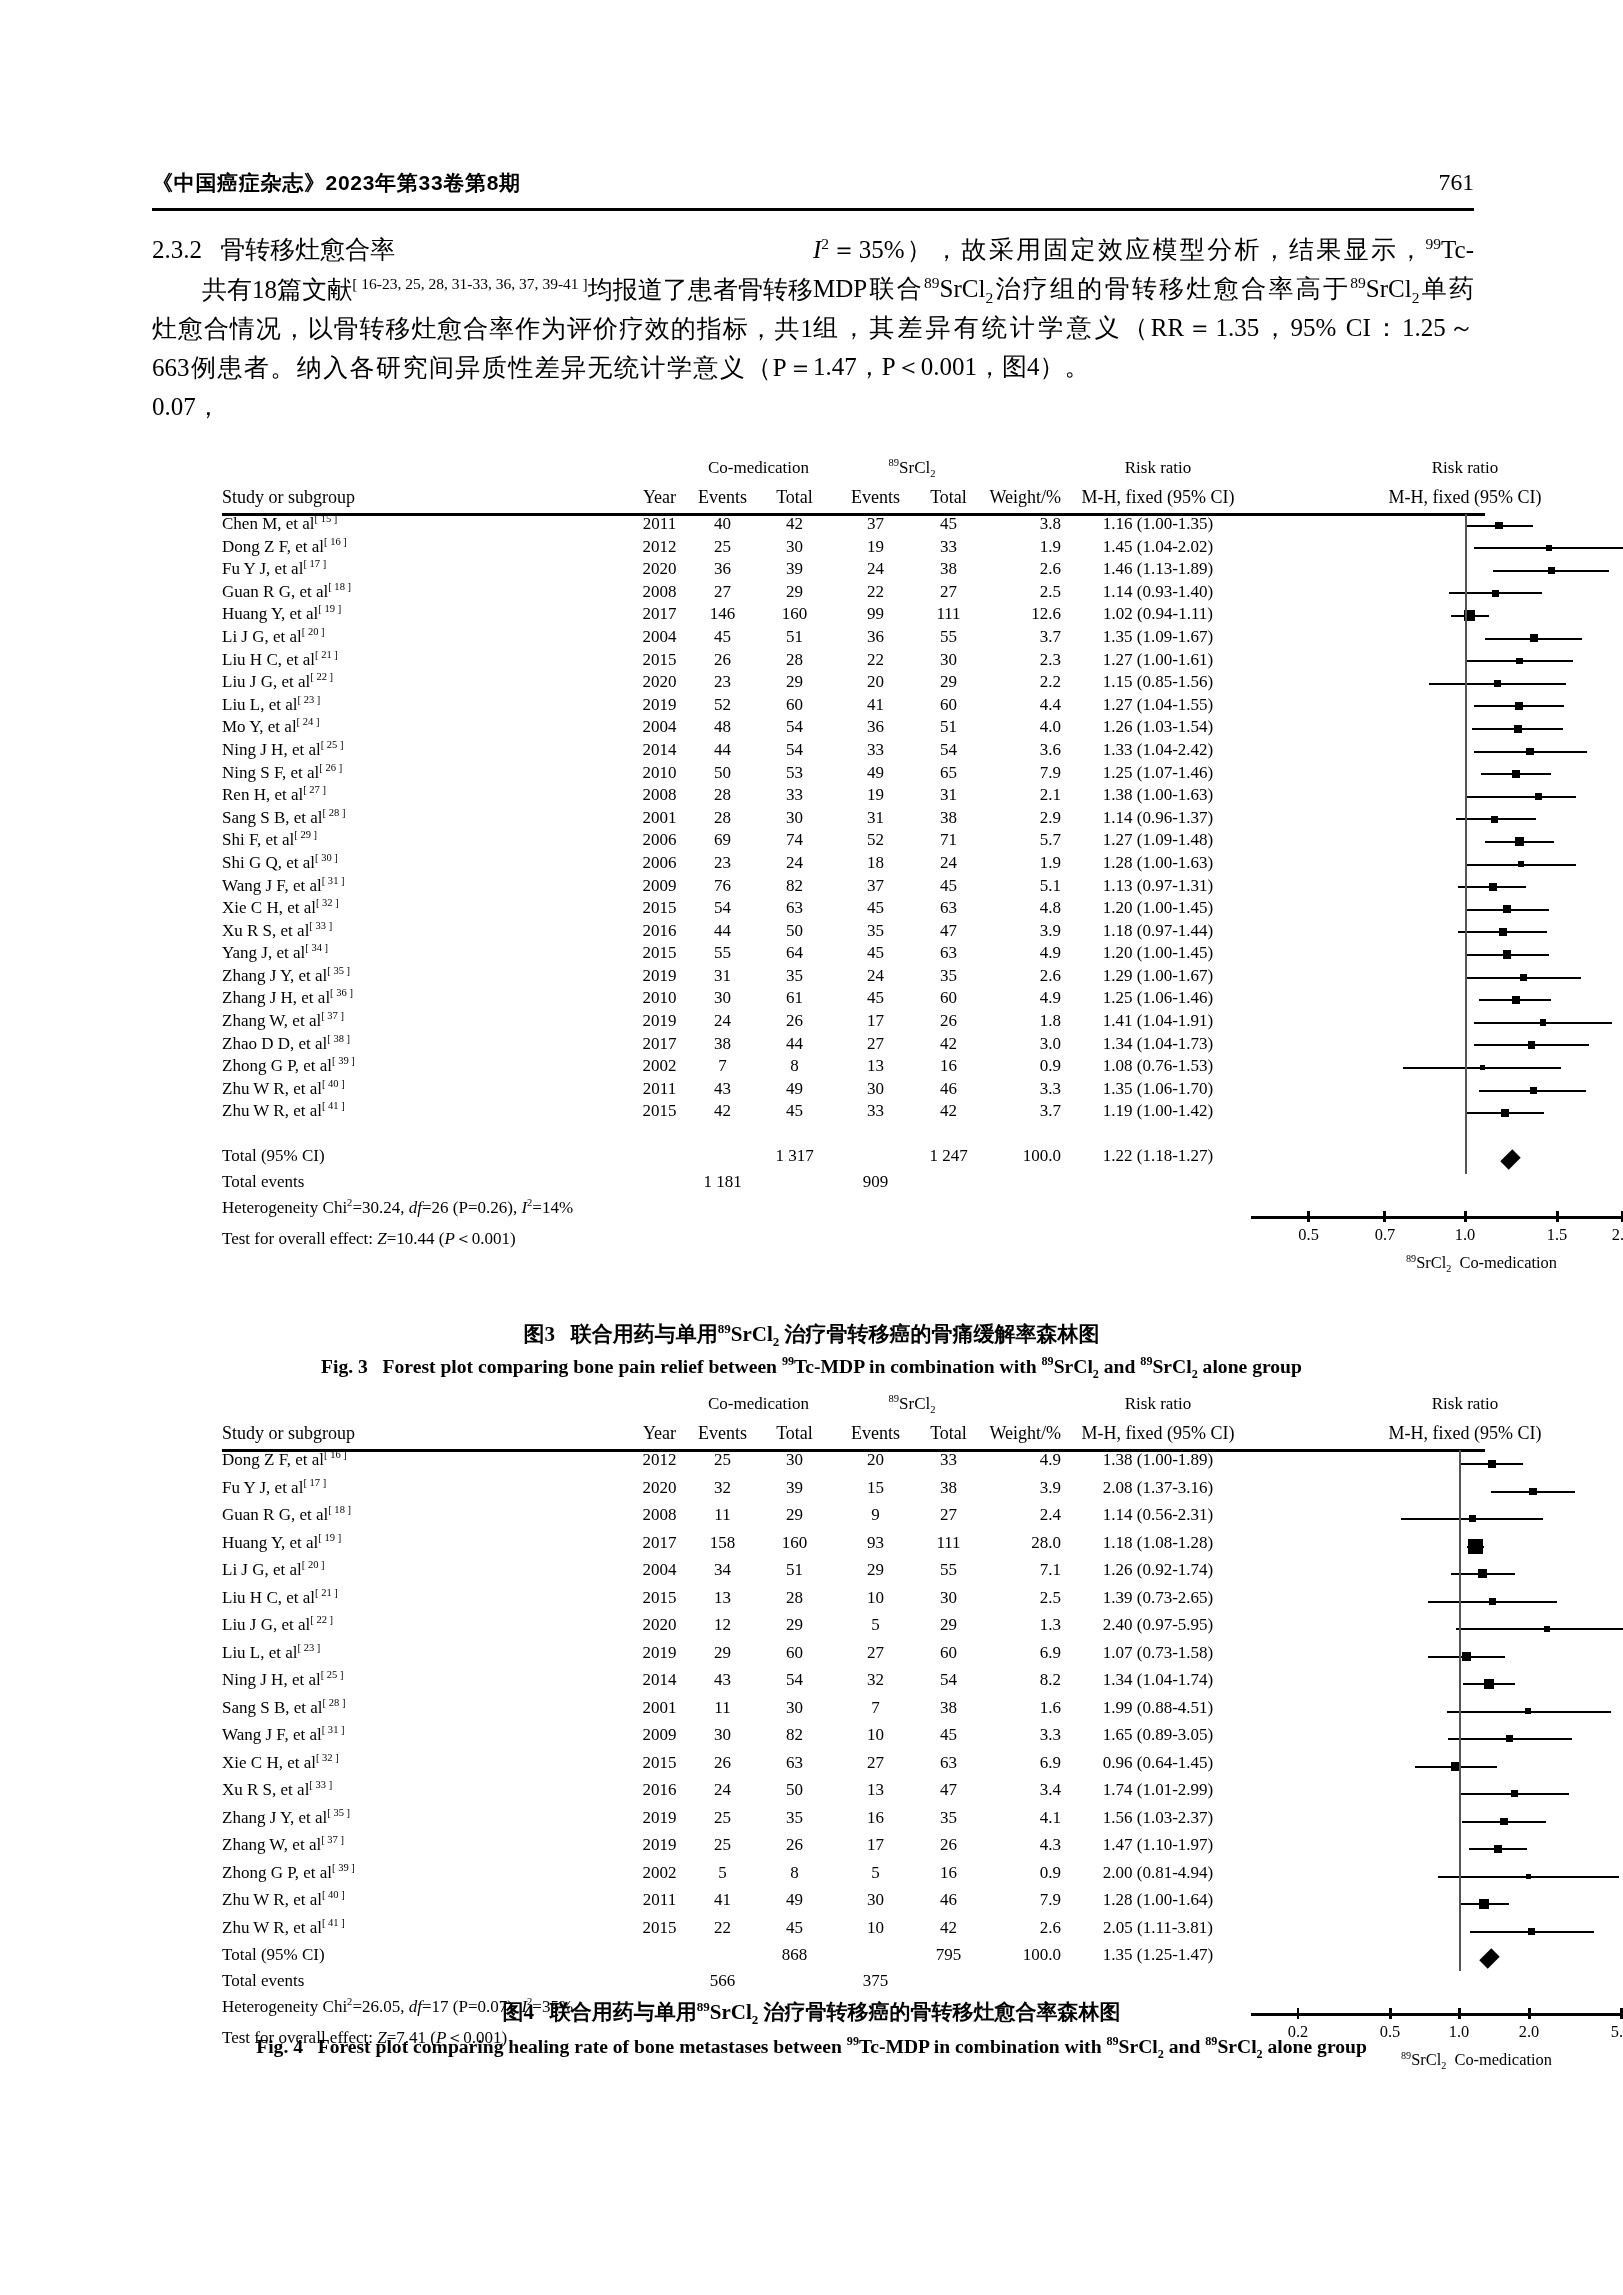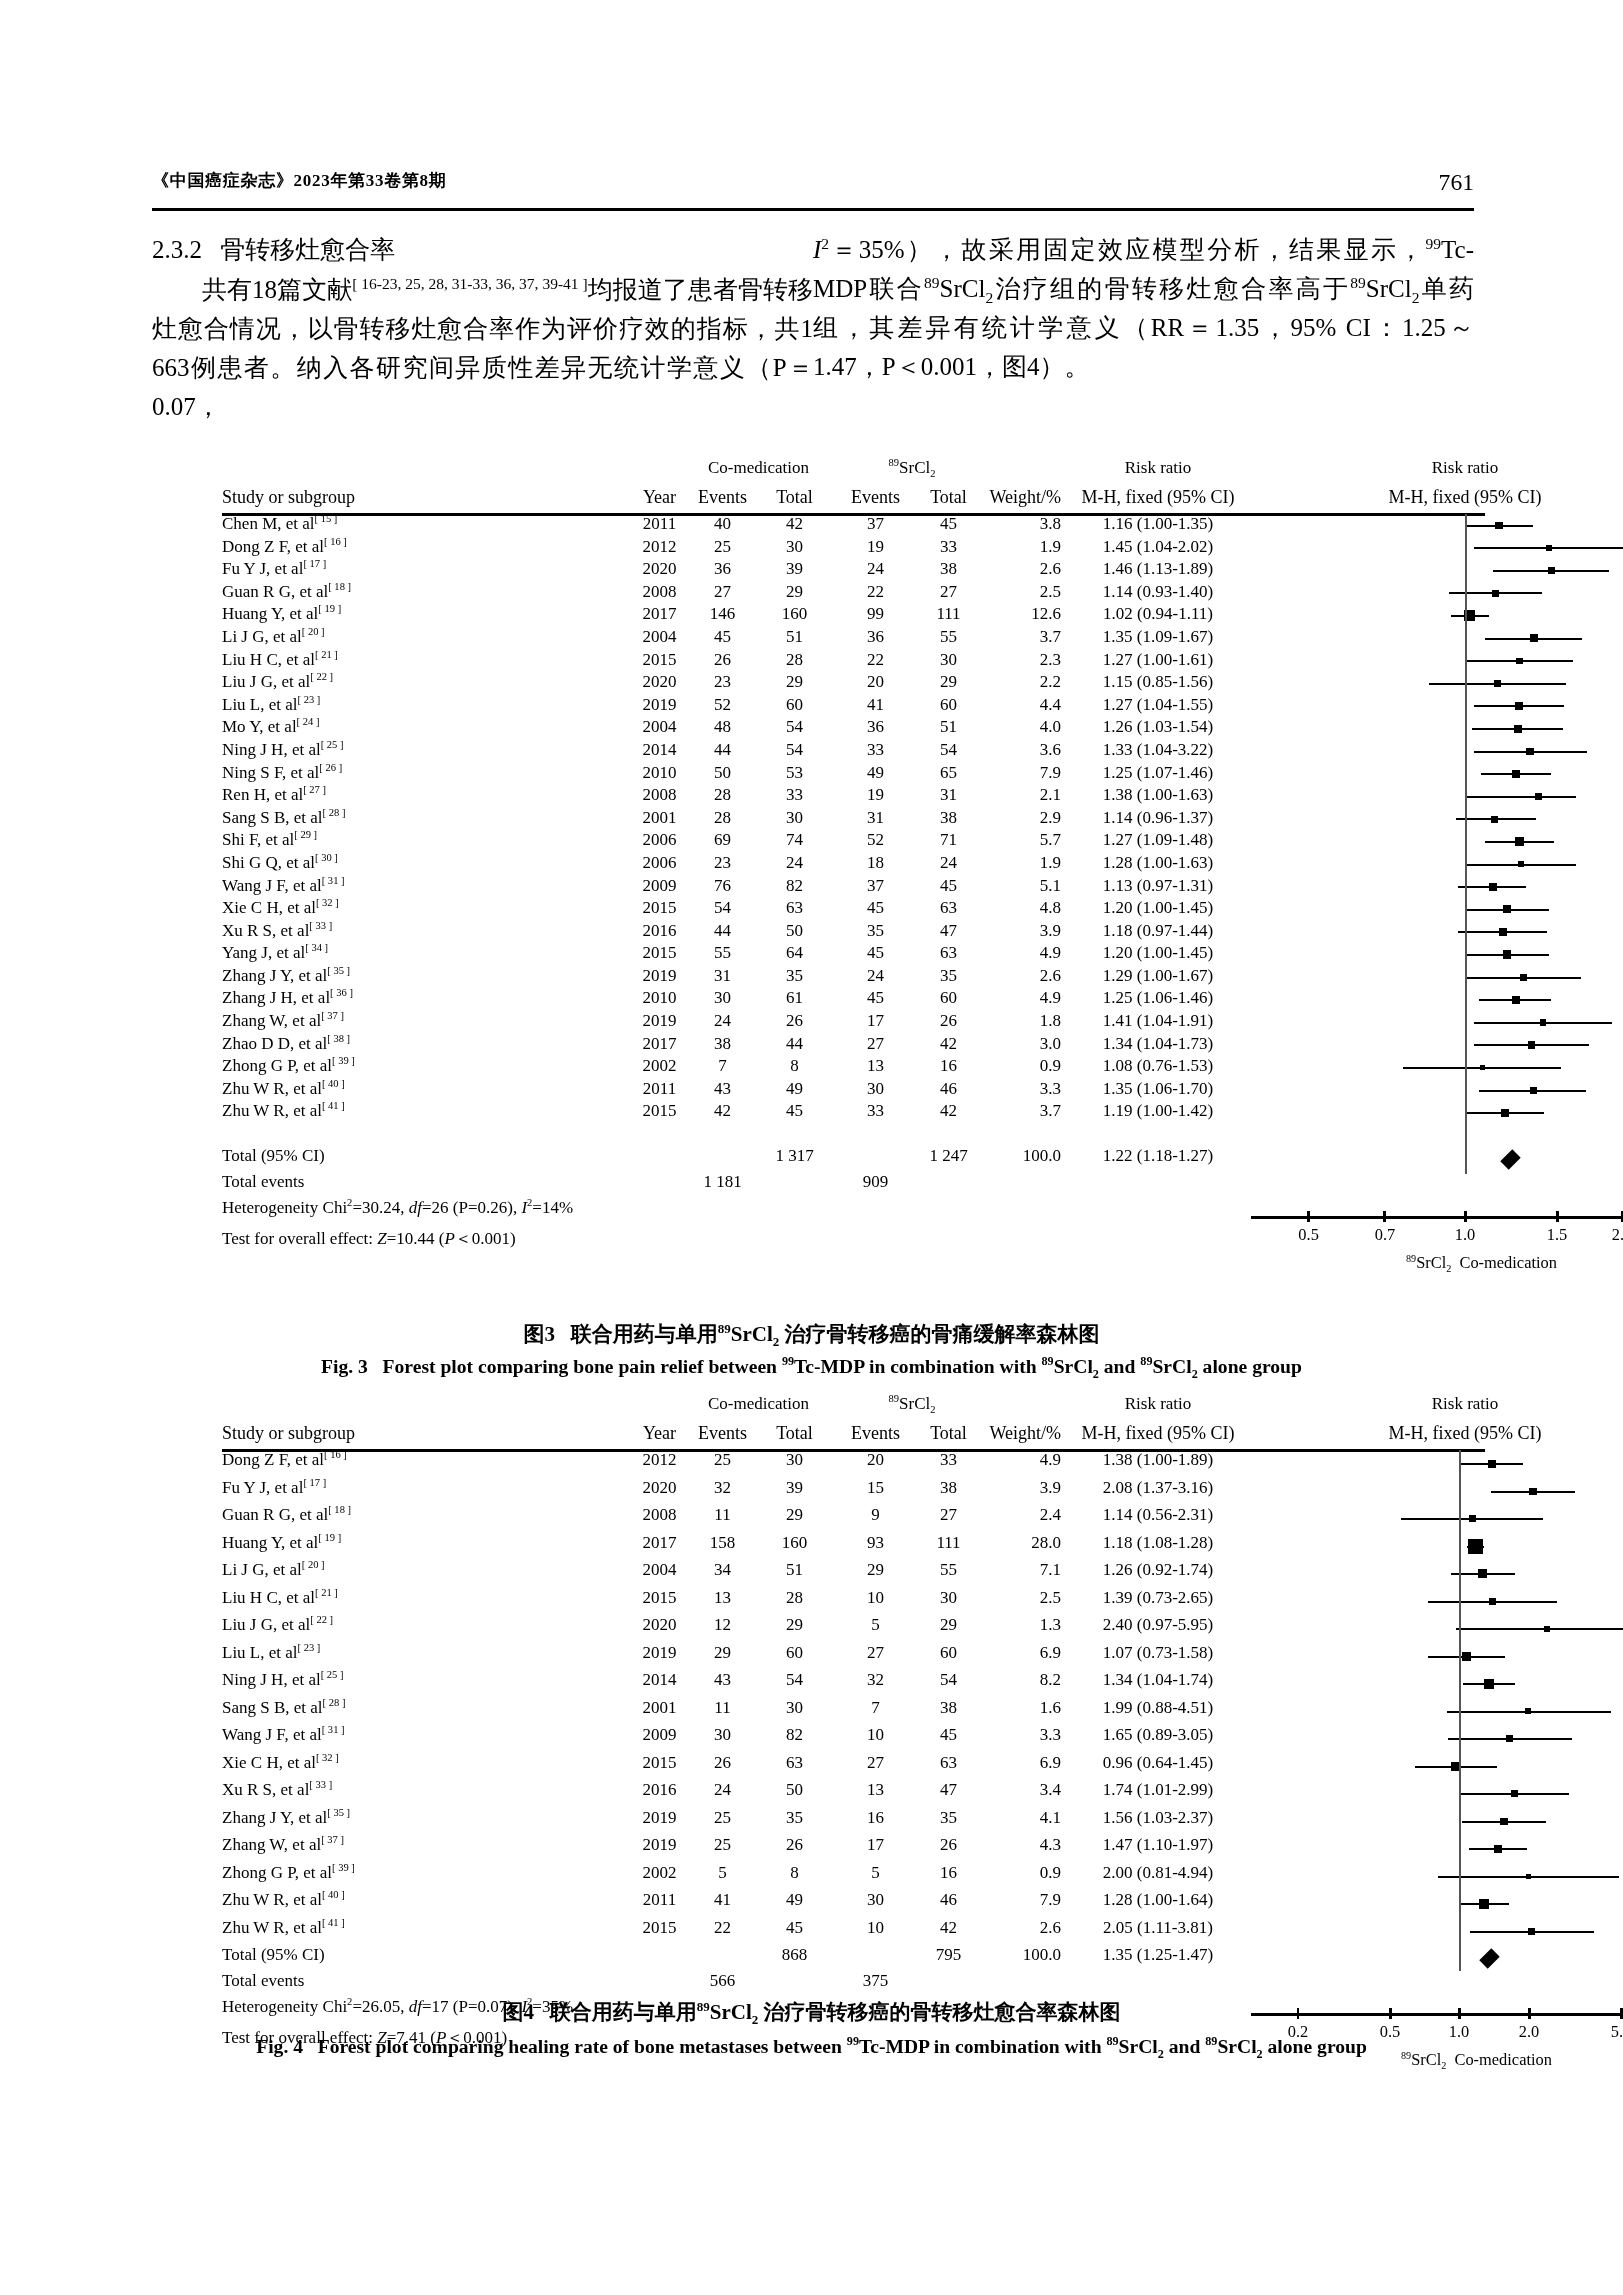--- a/index.html
+++ b/index.html
@@ -1,21 +1,21 @@
 <!DOCTYPE html>
 <html style="font-size:10.5px"><head>
 <meta charset="utf-8">
 <style>
   html,body{margin:0;padding:0;background:#fff;}
   body{width:1623px;height:2295px;font-family:"Liberation Serif",serif;color:#000;position:relative;}
   .page{position:absolute;left:0;top:0;width:1623px;height:2295px;}
 
   
   .runhead{position:absolute;left:152px;top:169px;width:1322px;}
-  .runhead .left{float:left;font-family:Liberation Serif, serif;font-size:17px;font-weight:bold;letter-spacing:0.7px;}
+  .runhead .left{float:left;font-family:Liberation Sans, sans-serif;font-size:21px;font-weight:bold;letter-spacing:0.7px;}
   .runhead .right{float:right;font-size:23.6px;}
   .headrule{position:absolute;left:152px;top:208px;width:1322px;height:3.3px;background:#000;}
 
   
   .col{position:absolute;width:661px;font-size:25px;line-height:39px;text-align:justify;}
   .colL{left:152px;top:230px;}
   .colR{left:813px;top:230px;}
   .sechead{font-size:25px;margin-bottom:1.3px;}
   .sechead .num{margin-right:18.3px;}
   .para{text-indent:50px;}
@@ -249,21 +249,21 @@
         </div>
       </div>
       <div class="frow">
         <div class="cell c-study">Ning J H, et al<sup>[ 25 ]</sup></div>
         <div class="cell c-year">2014</div>
         <div class="cell c-e1">44</div>
         <div class="cell c-t1">54</div>
         <div class="cell c-e2">33</div>
         <div class="cell c-t2">54</div>
         <div class="cell c-w">3.6</div>
-        <div class="cell c-rr">1.33 (1.04-3.22)</div>
+        <div class="cell c-rr">1.33 (1.04-2.42)</div>
         <div class="plot" style="top:0;height:22.6px;width:393px">
           <div class="plotline" style="left:205px;width:113px;top:10.7px"></div>
           <div class="marker" style="left:257px;top:7.6px;width:7.5px;height:7.5px"></div>
         </div>
       </div>
       <div class="frow">
         <div class="cell c-study">Ning S F, et al<sup>[ 26 ]</sup></div>
         <div class="cell c-year">2010</div>
         <div class="cell c-e1">50</div>
         <div class="cell c-t1">53</div>

